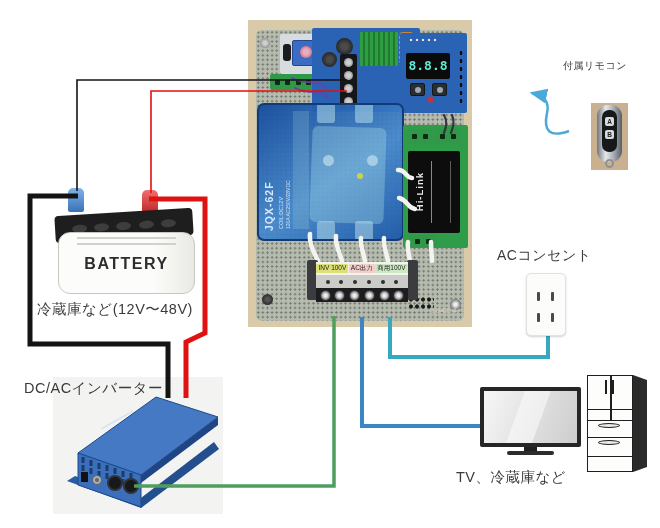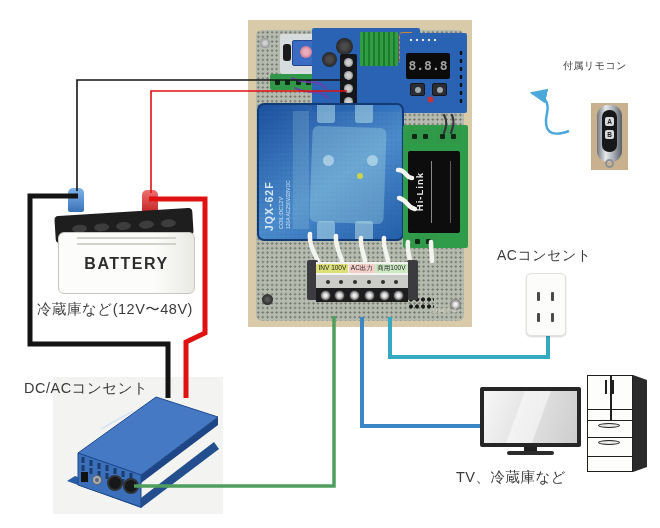--- a/index.html
+++ b/index.html
@@ -10,21 +10,21 @@
 
   
   .battery{left:50px;top:183px;width:150px;height:130px;z-index:1}
   .bat-term{width:16px;height:24px;border-radius:5px 5px 2px 2px}
   .bat-term.neg{left:18px;top:5px;background:linear-gradient(180deg,#7fb3e8,#3a72b8)}
   .bat-term.pos{left:92px;top:7px;background:linear-gradient(180deg,#ef7070,#c02020)}
   .bat-lid{left:5px;top:29px;width:138px;height:27px;background:#1e1e1e;border-radius:4px;
            transform:rotate(-3.5deg);display:flex;align-items:center;justify-content:space-evenly;padding:0 10px;box-sizing:border-box}
   .bat-cap{width:15px;height:8px;background:#3d3d3d;border-radius:50%}
   .bat-body{left:8px;top:49px;width:135px;height:60px;background:linear-gradient(90deg,#fcfcfa 70%,#e9e9e4);
-            border:1px solid #c8c8c2;border-radius:6px;text-align:center}
+            border:1px solid #c8c8c2;border-radius:12px;text-align:center}
   .bat-line{height:2px;background:#d2d2cc;margin:4px 18px 0 18px}
   .bat-text{margin-top:10px;font-weight:bold;font-size:16px;letter-spacing:1.5px;color:#2d2d2d}
 
   
   .board{left:248px;top:20px;width:224px;height:307px;background:#d9caaa;z-index:1}
   .perf{left:8px;top:10px;width:208px;height:291px;border-radius:6px;background-color:#b6bbb0;
         background-image:radial-gradient(#787c71 1px,transparent 1.3px);background-size:4.6px 4.6px}
   .screw{border-radius:50%}
   .screw.s-tl{left:12px;top:18px;width:10px;height:10px;background:radial-gradient(#cfcfcf 25%,#6e6e6e)}
   .screw.s-tr{left:204px;top:24px;width:10px;height:10px;background:radial-gradient(#cfcfcf 25%,#6e6e6e)}
@@ -41,21 +41,21 @@
   .cap2{left:24px;top:10px;width:17px;height:17px;border-radius:50%;background:radial-gradient(#4a4a4a 25%,#101010)}
   .heatsink{left:48px;top:4px;width:38px;height:34px;border-radius:1px;
             background:repeating-linear-gradient(90deg,#2f9e42 0 3px,#1e7a2e 3px 5px)}
   .inductor{left:87px;top:4px;width:15px;height:32px;border-radius:4px;
             background:repeating-linear-gradient(0deg,#c8883a 0 3px,#8f5c1c 3px 5px)}
   .screwcol{left:28px;top:26px;width:17px;height:56px;background:#15161a;border-radius:2px;
             display:flex;flex-direction:column;align-items:center;justify-content:space-evenly}
   .screwcol i{width:9px;height:9px;border-radius:50%;background:radial-gradient(#cfcfcf 30%,#777)}
   .mod-disp{left:152px;top:13px;width:67px;height:80px;background:#2a62b4;border-radius:2px}
   .disp-header{left:8px;top:4px;width:30px;height:7px;background-image:radial-gradient(#e8e8e8 1.2px,transparent 1.6px);background-size:6px 6px}
-  .seg{left:6px;top:20px;width:44px;height:26px;background:#0b0b0b;border-radius:2px;color:#a3a3a3;
+  .seg{left:6px;top:20px;width:44px;height:26px;background:#0b0b0b;border-radius:2px;color:#5eead4;
        font-family:"DejaVu Sans Mono",monospace;font-size:13px;font-weight:bold;text-align:center;line-height:26px}
   .dbtn{width:13px;height:11px;background:#2a2d33;border:1px solid #15171b;border-radius:2px;display:flex;align-items:center;justify-content:center}
   .dbtn i{width:6px;height:6px;border-radius:50%;background:#9fa8ad}
   .led{left:28px;top:64px;width:5px;height:5px;border-radius:50%;background:#d03030;box-shadow:0 0 3px #d03030}
   .pinhead{left:58px;top:16px;width:6px;height:58px;background-image:radial-gradient(#0d0d0d 1.3px,transparent 1.6px);background-size:6px 8px}
   .relay-big{left:9px;top:83px;width:143px;height:134px;border:2px solid #123a74;border-radius:7px;overflow:hidden;
              background:linear-gradient(145deg,rgba(23,77,158,.96),rgba(64,134,206,.9) 55%,rgba(30,90,170,.96))}
   .rb-block{left:52px;top:22px;width:74px;height:96px;background:rgba(170,220,228,.35);border-radius:6px;transform:rotate(2deg)}
   .rb-bar{left:34px;top:6px;width:16px;height:118px;background:rgba(150,200,215,.25)}
   .rb-tab{width:18px;height:22px;background:rgba(190,230,235,.5);border-radius:3px}
@@ -354,14 +354,14 @@
     <path d="M134,486 L334,486 L334,316" stroke-width="3.5" stroke="#4f9e5e"></path>
     <path d="M362,317 L362,426 L484,426" stroke-width="4" stroke="#3d86c6"></path>
     <path d="M390,317 L390,357 L548,357 L548,326" stroke-width="4" stroke="#35a9c0"></path>
     <path d="M569,131 Q541,141 547,113 Q551,97 532,93" stroke-width="2.5" marker-end="url(#ah)" stroke="#4aa8da"></path>
   </g>
 </svg>
 
 <div class="abs label" style="left:563px;top:59px;font-size:10px">付属リモコン</div>
 <div class="abs label" style="left:497px;top:247px;font-size:14px">ACコンセント</div>
 <div class="abs label" style="left:37px;top:300px">冷蔵庫など(12V〜48V)</div>
-<div class="abs label" style="left:24px;top:379px">DC/ACコンセント</div>
+<div class="abs label" style="left:24px;top:379px">DC/ACインバーター</div>
 <div class="abs label" style="left:456px;top:468px">TV、冷蔵庫など</div>
 
 </body></html>

